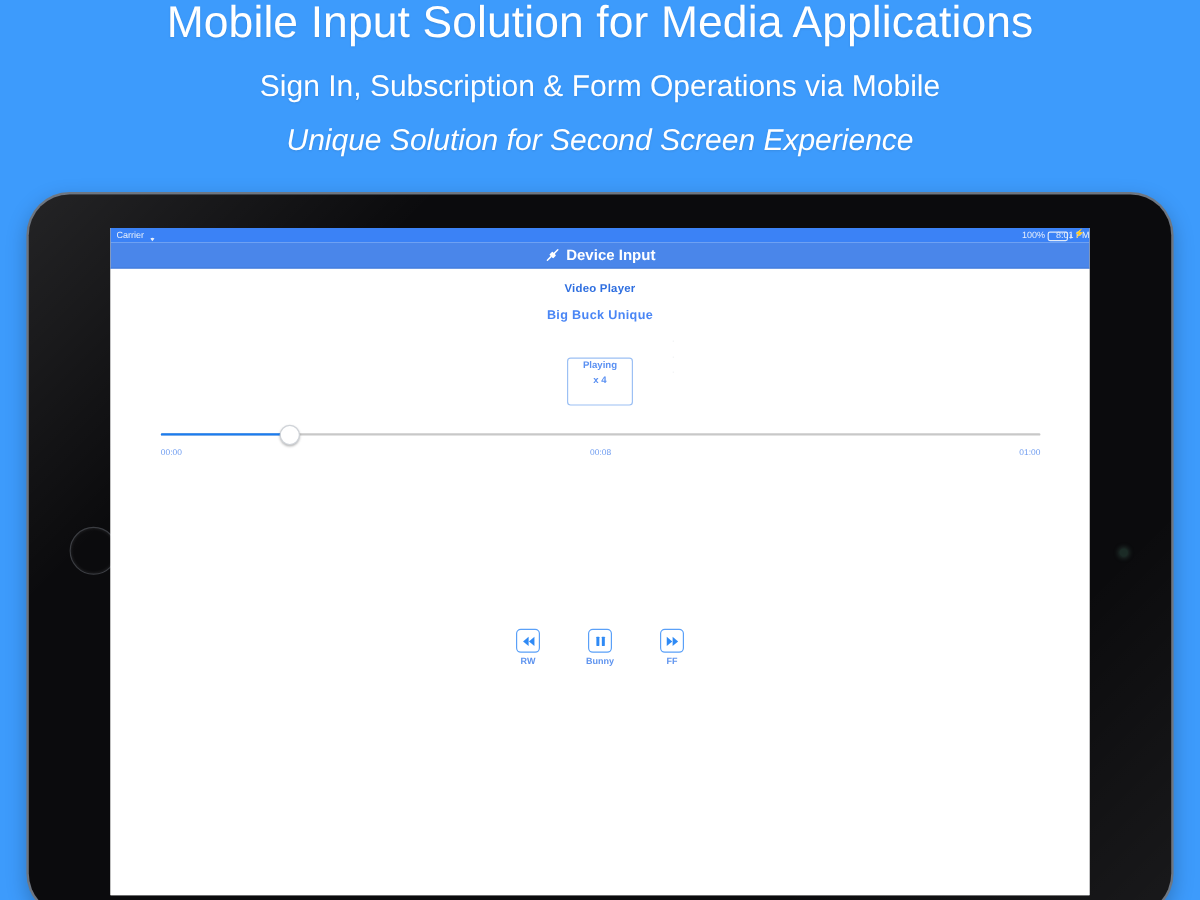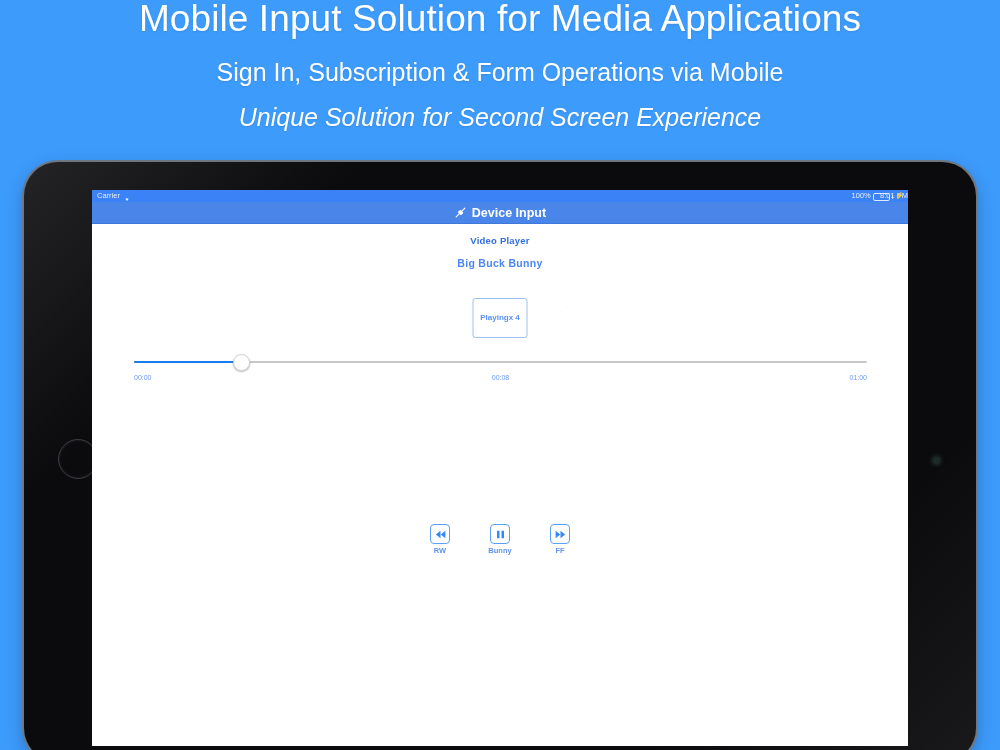--- a/index.html
+++ b/index.html
@@ -66,21 +66,21 @@
   .vp-title { text-align:center; color:#2f6fe0; font-weight:bold; font-size:9.5px;
               padding-top:11px; letter-spacing:.2px; }
   .media-title { text-align:center; color:#4a86f5; font-weight:bold; font-size:10.5px;
                  padding-top:11px; letter-spacing:.3px; }
 
   .ghost-marks { position:absolute; left:468px; top:55px; width:34px; height:42px;
                  color:#b9bfc9; font-size:6px; opacity:.55; line-height:13px; }
 
   .state-box { position:absolute; left:50%; transform:translateX(-50%); top:74px;
                width:55px; height:40px; border:1px solid #9cc0f4; border-radius:3px;
-               display:flex; flex-direction:row; align-items:center; justify-content:center;
+               display:flex; flex-direction:column; align-items:center; justify-content:flex-start;
                color:#5a90f2; font-size:8px; font-weight:bold; line-height:12px; }
 
   
   .slider-wrap { position:absolute; left:42px; top:128px; width:733px; height:34px; }
   .track { position:absolute; left:0; top:9px; width:100%; height:2px; background:#c8c8c8; border-radius:2px; }
   .track-fill { position:absolute; left:0; top:9px; width:14.6%; height:2px; background:#1a7cf0; border-radius:2px; }
   .thumb { position:absolute; left:14.6%; top:2px; width:17px; height:17px; margin-left:-8.5px;
            background:#ffffff; border:1px solid #cfd3d8; border-radius:50%;
            box-shadow:0 1px 2px rgba(0,0,0,.28); }
   .time-row { position:absolute; left:0; top:22px; width:100%; height:12px; }
@@ -155,21 +155,21 @@
             </g>
             <rect x="8" y="8.6" width="8.4" height="6.8" rx="1.6" transform="rotate(45 12.2 12)" fill="#ffffff"></rect>
           </svg>
         </span>
         <span>Device Input</span>
       </div>
 
       <div class="content">
 
         <div class="vp-title">Video Player</div>
-        <div class="media-title">Big Buck Bunny</div>
+        <div class="media-title">Big Buck Unique</div>
 
         <div class="ghost-marks">·<br>·<br>·</div>
 
         <div class="state-box">
           <span>Playing</span>
           <span>x 4</span>
         </div>
 
         <div class="slider-wrap">
           <div class="track"></div>

